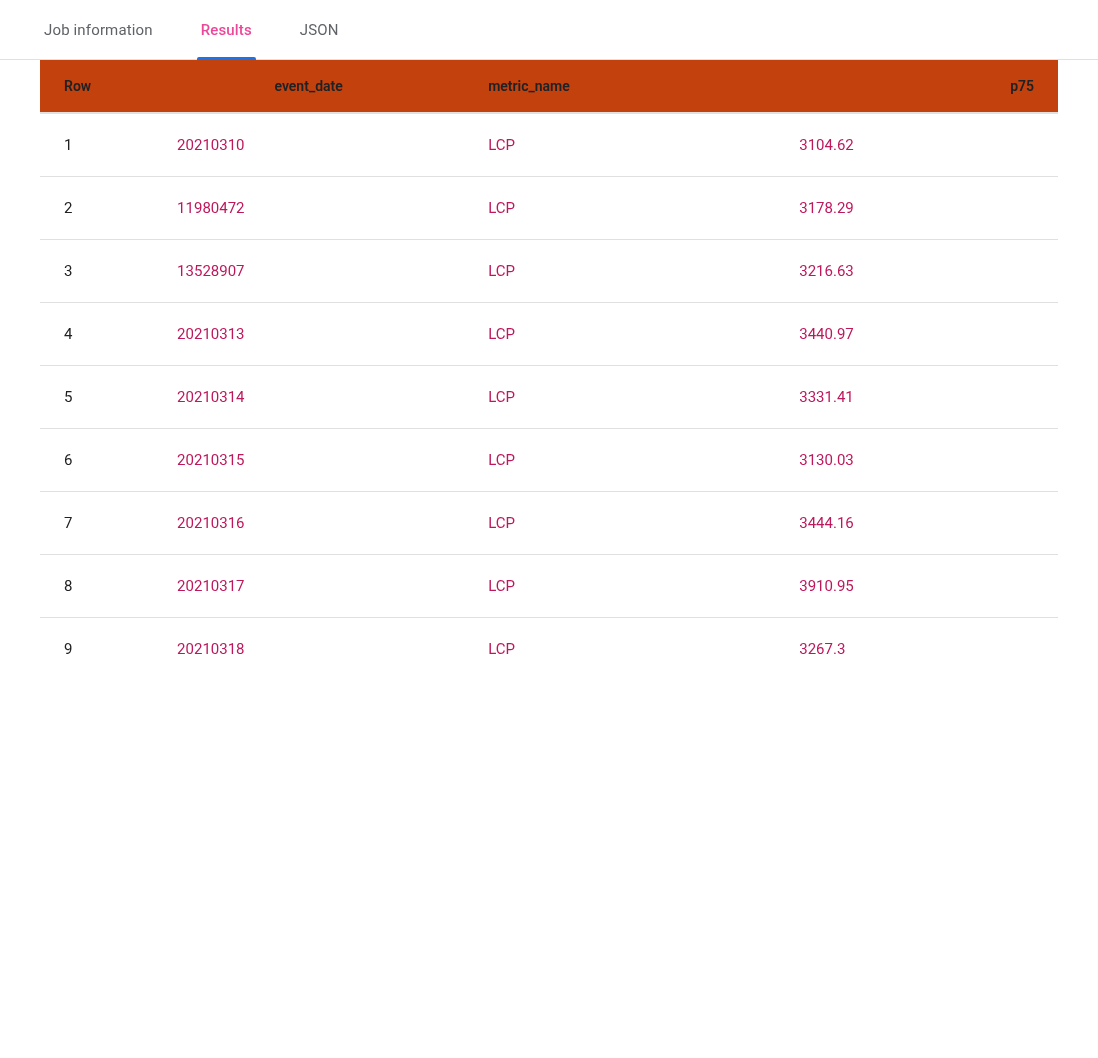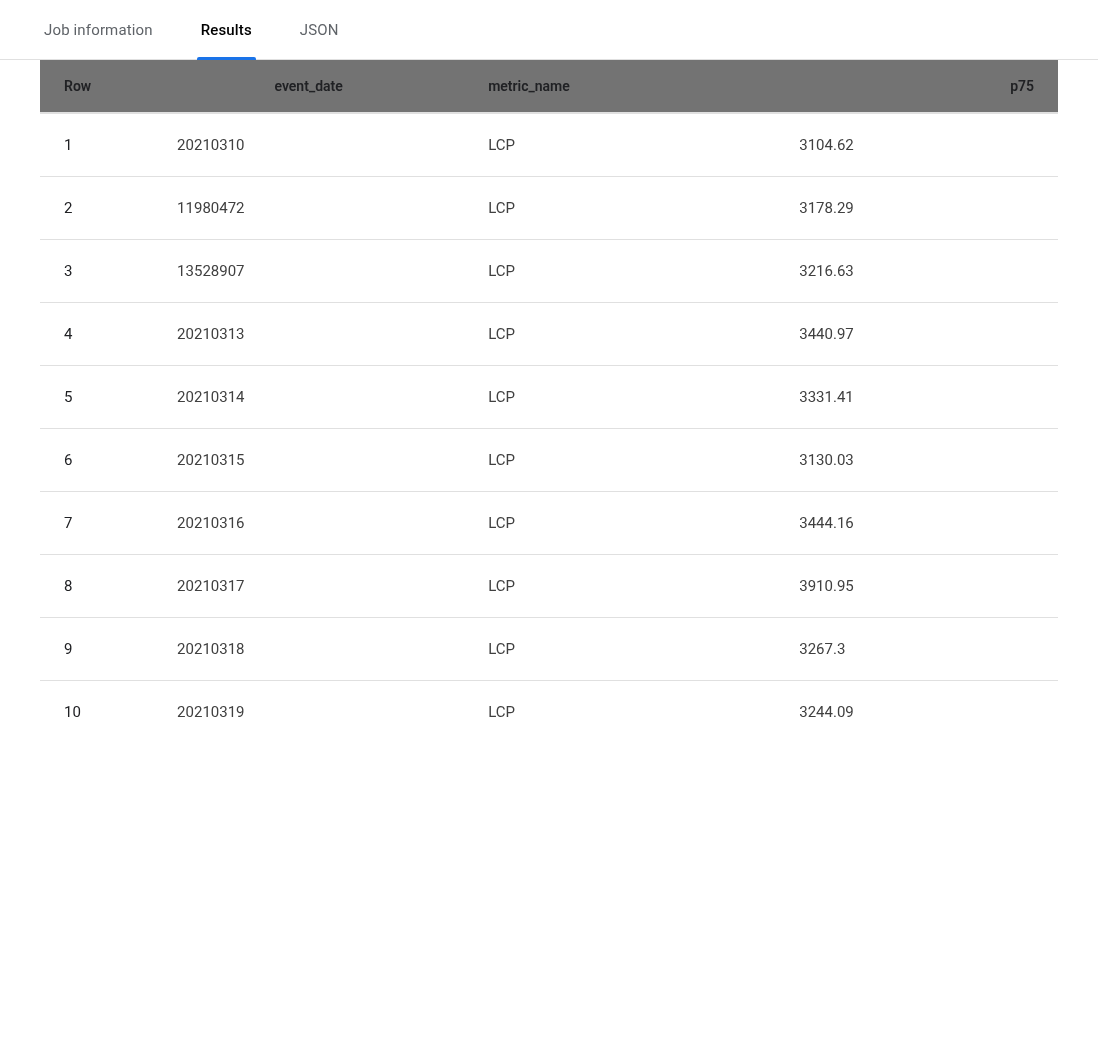--- a/index.html
+++ b/index.html
@@ -34,21 +34,21 @@
       color: #5f6368;
       cursor: pointer;
       position: relative;
       padding: 0 4px;
       white-space: nowrap;
       font-weight: 400;
       letter-spacing: 0.01em;
     }
 
     .tab.active {
-      color: #000000;
+      color: #ec4899;
       font-weight: 500;
     }
 
     .tab.active::after {
       content: '';
       position: absolute;
       bottom: -1px;
       left: 0;
       right: 0;
       height: 3px;
@@ -59,21 +59,21 @@
     .table-container {
       padding: 0 40px;
     }
 
     table {
       width: 100%;
       border-collapse: collapse;
     }
 
     thead tr {
-      background: #737373;
+      background: #c2410c;
     }
 
     thead th {
       text-align: left;
       padding: 18px 24px;
       font-size: 14px;
       font-weight: 600;
       color: #202124;
       border-bottom: 2px solid #e0e0e0;
     }
@@ -82,21 +82,21 @@
       border-bottom: 1px solid #e0e0e0;
     }
 
     tbody tr:last-child {
       border-bottom: none;
     }
 
     tbody td {
       padding: 22px 24px;
       font-size: 15px;
-      color: #404040;
+      color: #be185d;
       vertical-align: middle;
     }
 
     tbody td:first-child {
       color: #202124;
       font-weight: 400;
     }
 
     .col-row { width: 80px; }
     .col-event-date { width: 220px; text-align: center; }
@@ -170,21 +170,15 @@
           <td>20210317</td>
           <td>LCP</td>
           <td>3910.95</td>
         </tr>
         <tr>
           <td>9</td>
           <td>20210318</td>
           <td>LCP</td>
           <td>3267.3</td>
         </tr>
-        <tr>
-          <td>10</td>
-          <td>20210319</td>
-          <td>LCP</td>
-          <td>3244.09</td>
-        </tr>
       </tbody>
   </table>
 </div>
 
 </body></html>

